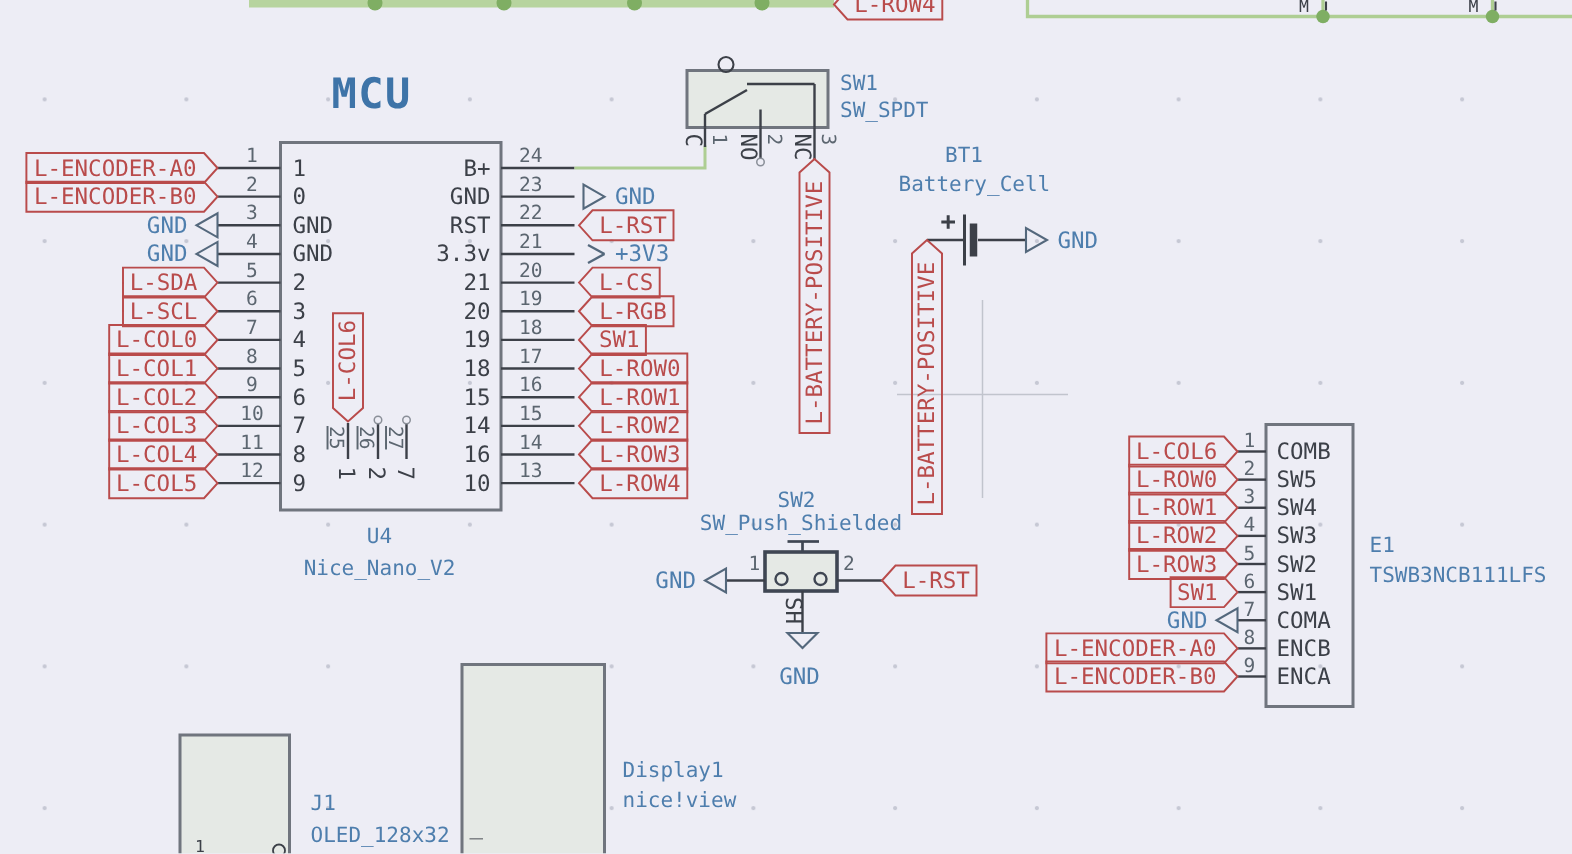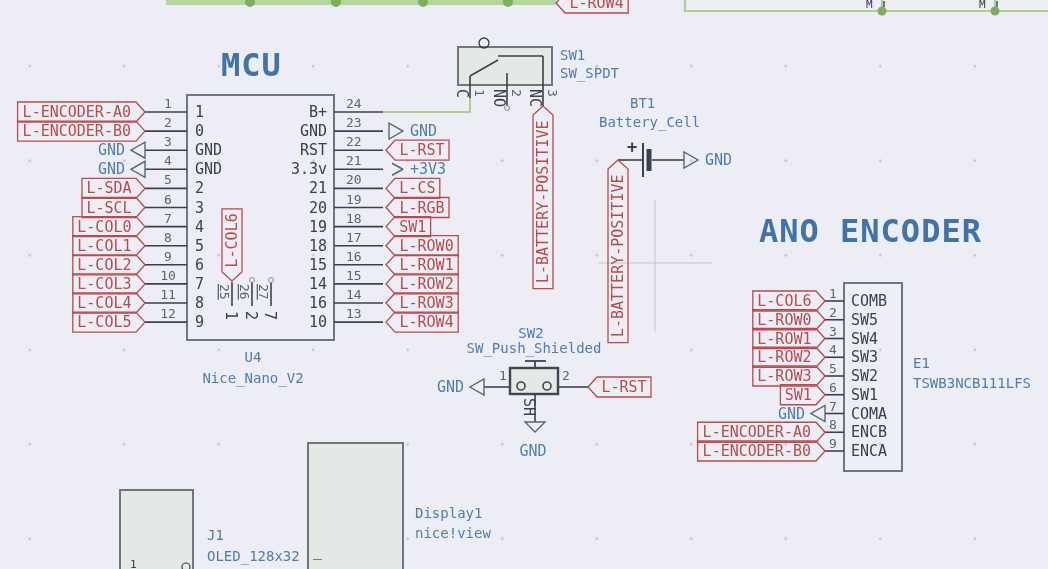--- a/index.html
+++ b/index.html
@@ -14,21 +14,21 @@
   svg text{font-family:"DejaVu Sans Mono",monospace;}
   .red{fill:#B94B4B;font-size:15px;}
   .pname{fill:#3C4048;font-size:15px;}
   .pnum{fill:#5C6670;font-size:13px;}
   .blue{fill:#4E7EAD;font-size:14px;}
   .glob{fill:#4E7EAD;font-size:15px;}
   .s11{fill:#3C4048;font-size:11px;}
   .plus{fill:#3C4048;font-size:17px;font-weight:bold;}
   .u{text-decoration:underline;}
   .title{
-    position:absolute;font-weight:bold;font-size:32px;color:#3E74A8;
+    position:absolute;font-weight:bold;font-size:28px;color:#3E74A8;
     letter-spacing:1px;white-space:pre;
   }
 </style>
 </head>
 <body>
 
 <div class="canvas">
   <svg id="svg-root" width="1048" height="569">
       <line x1="655" y1="200" x2="655" y2="332" stroke="#C1C4CD" stroke-width="1"></line>
       <line x1="598" y1="263" x2="712" y2="263" stroke="#C1C4CD" stroke-width="1"></line>
@@ -287,14 +287,13 @@
       <text x="207" y="540" class="blue" text-anchor="start">J1</text>
       <text x="207" y="561" class="blue" text-anchor="start">OLED_128x32</text>
       <text x="130" y="568" class="s11" text-anchor="start">1</text>
       <circle cx="186" cy="567" r="4" fill="none" stroke="#3C4048" stroke-width="1.2"></circle>
       <rect x="308" y="443" width="95" height="132" fill="#E5E9E5" stroke="#70757E" stroke-width="2"></rect>
       <text x="415" y="518" class="blue" text-anchor="start">Display1</text>
       <text x="415" y="538" class="blue" text-anchor="start">nice!view</text>
       <text x="313" y="556" class="pname" text-anchor="start">_</text>
     </svg>
   <div class="title" style="left:221px;top:46px">MCU</div>
-  <div class="title" style="left:759px;top:212px">ANO ENCODER</div>
 </div>
 
 </body></html>

